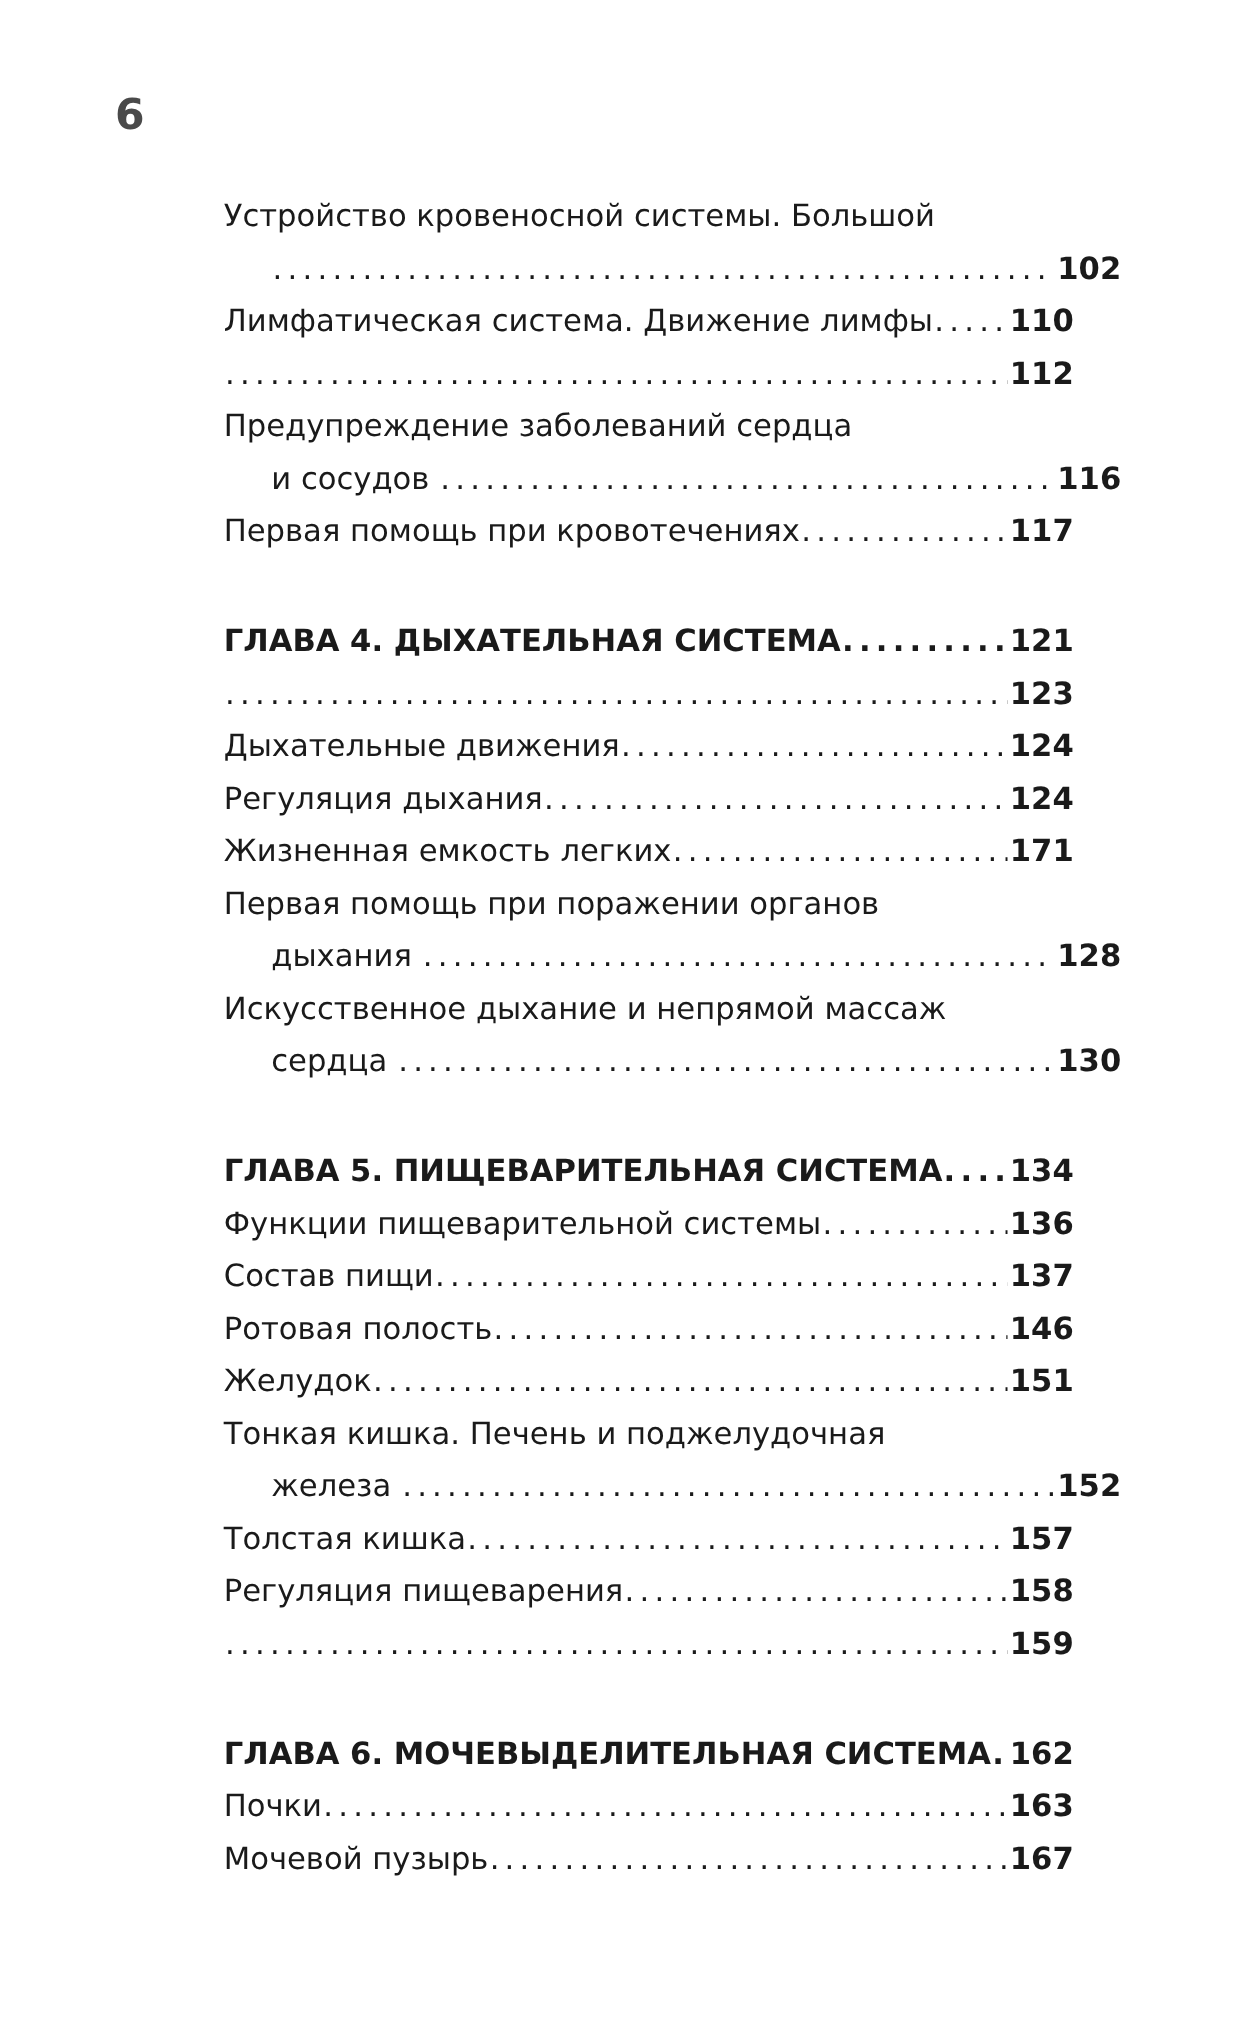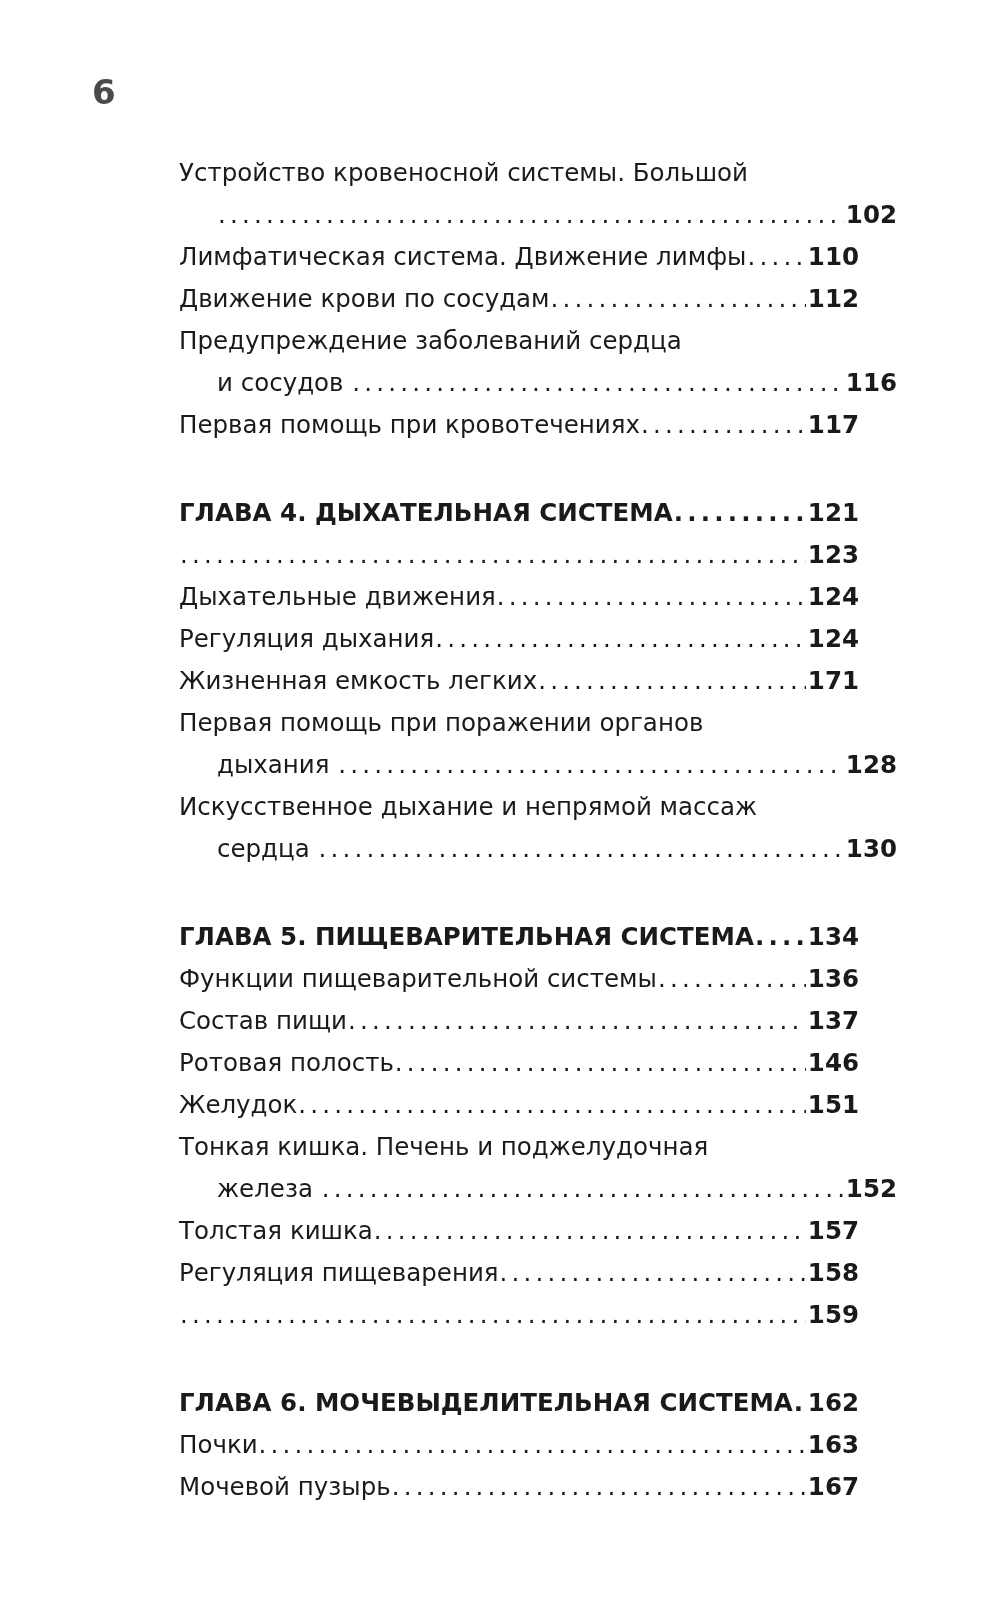--- a/index.html
+++ b/index.html
@@ -93,21 +93,20 @@
       </div>
       <div class="entry">
         <span class="row">
           <span class="label">Лимфатическая система. Движение лимфы</span>
           <span class="leader">................................................................................</span>
           <span class="page">110</span>
         </span>
       </div>
       <div class="entry">
         <span class="row">
-          <span class="label">Движение крови по сосудам</span>
           <span class="leader">................................................................................</span>
           <span class="page">112</span>
         </span>
       </div>
       <div class="entry">
         <span class="plainline">Предупреждение заболеваний сердца</span>
         <span class="row indent">
           <span class="label">и сосудов </span>
           <span class="leader">................................................................................</span>
           <span class="page">116</span>

